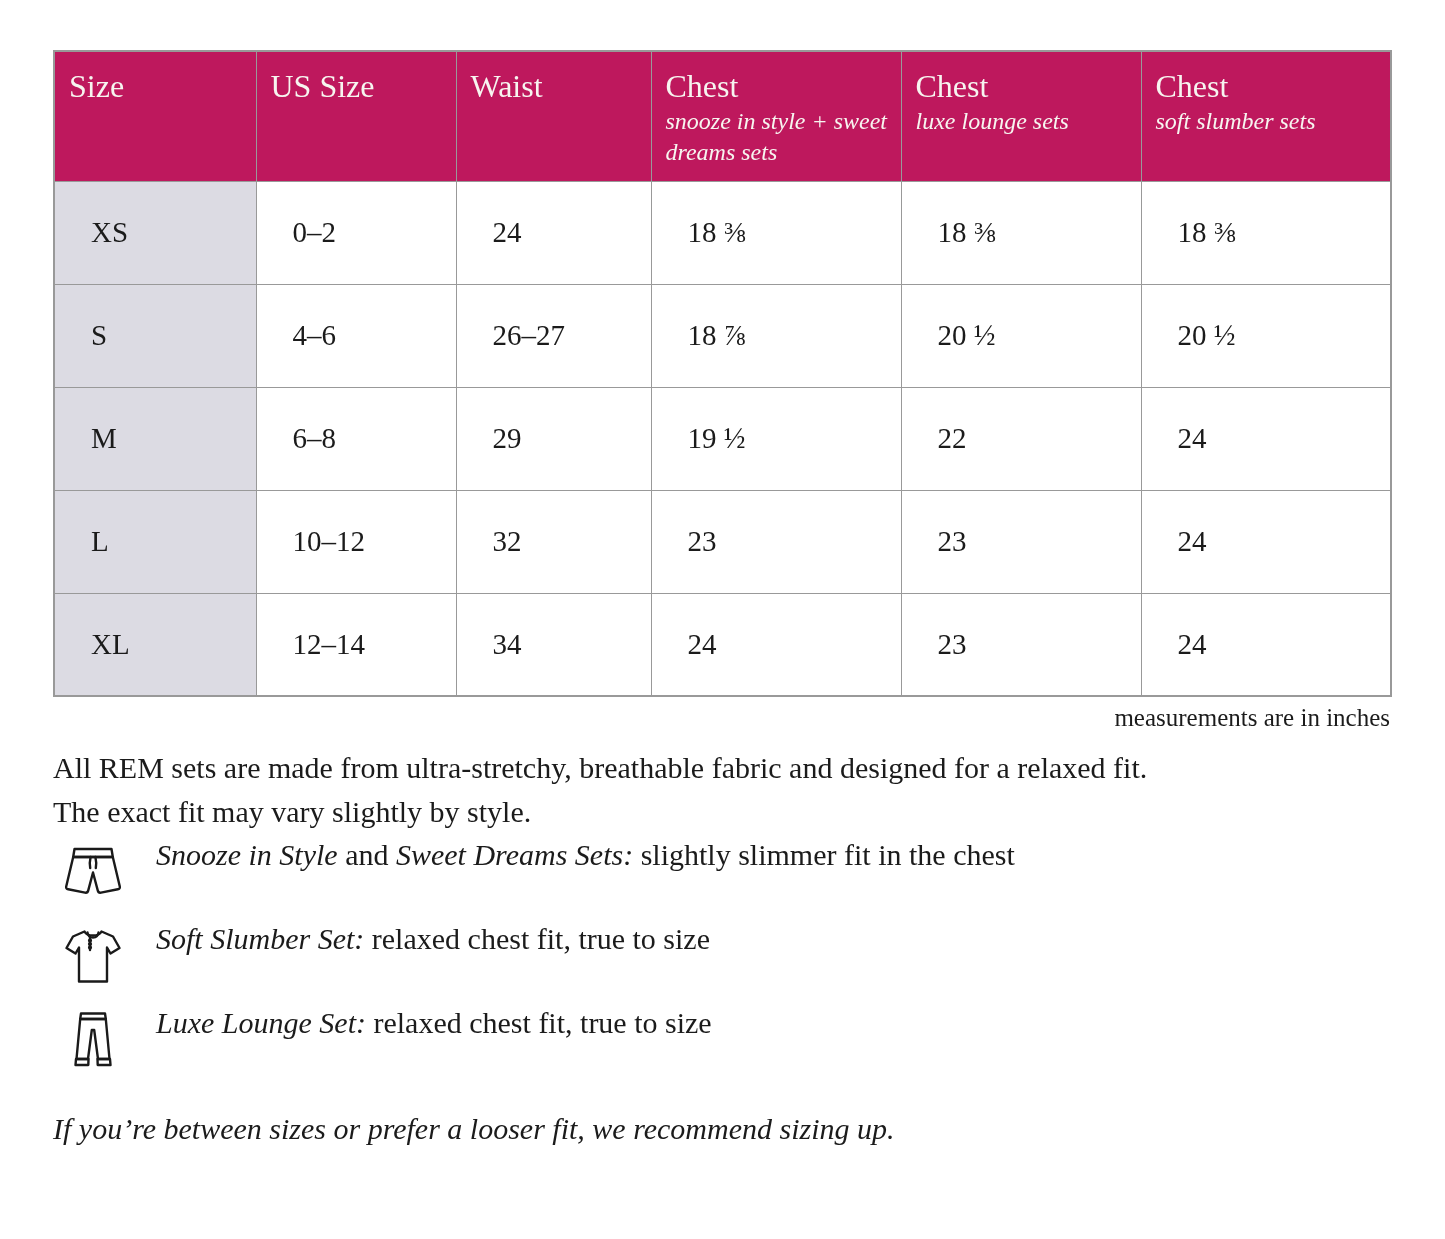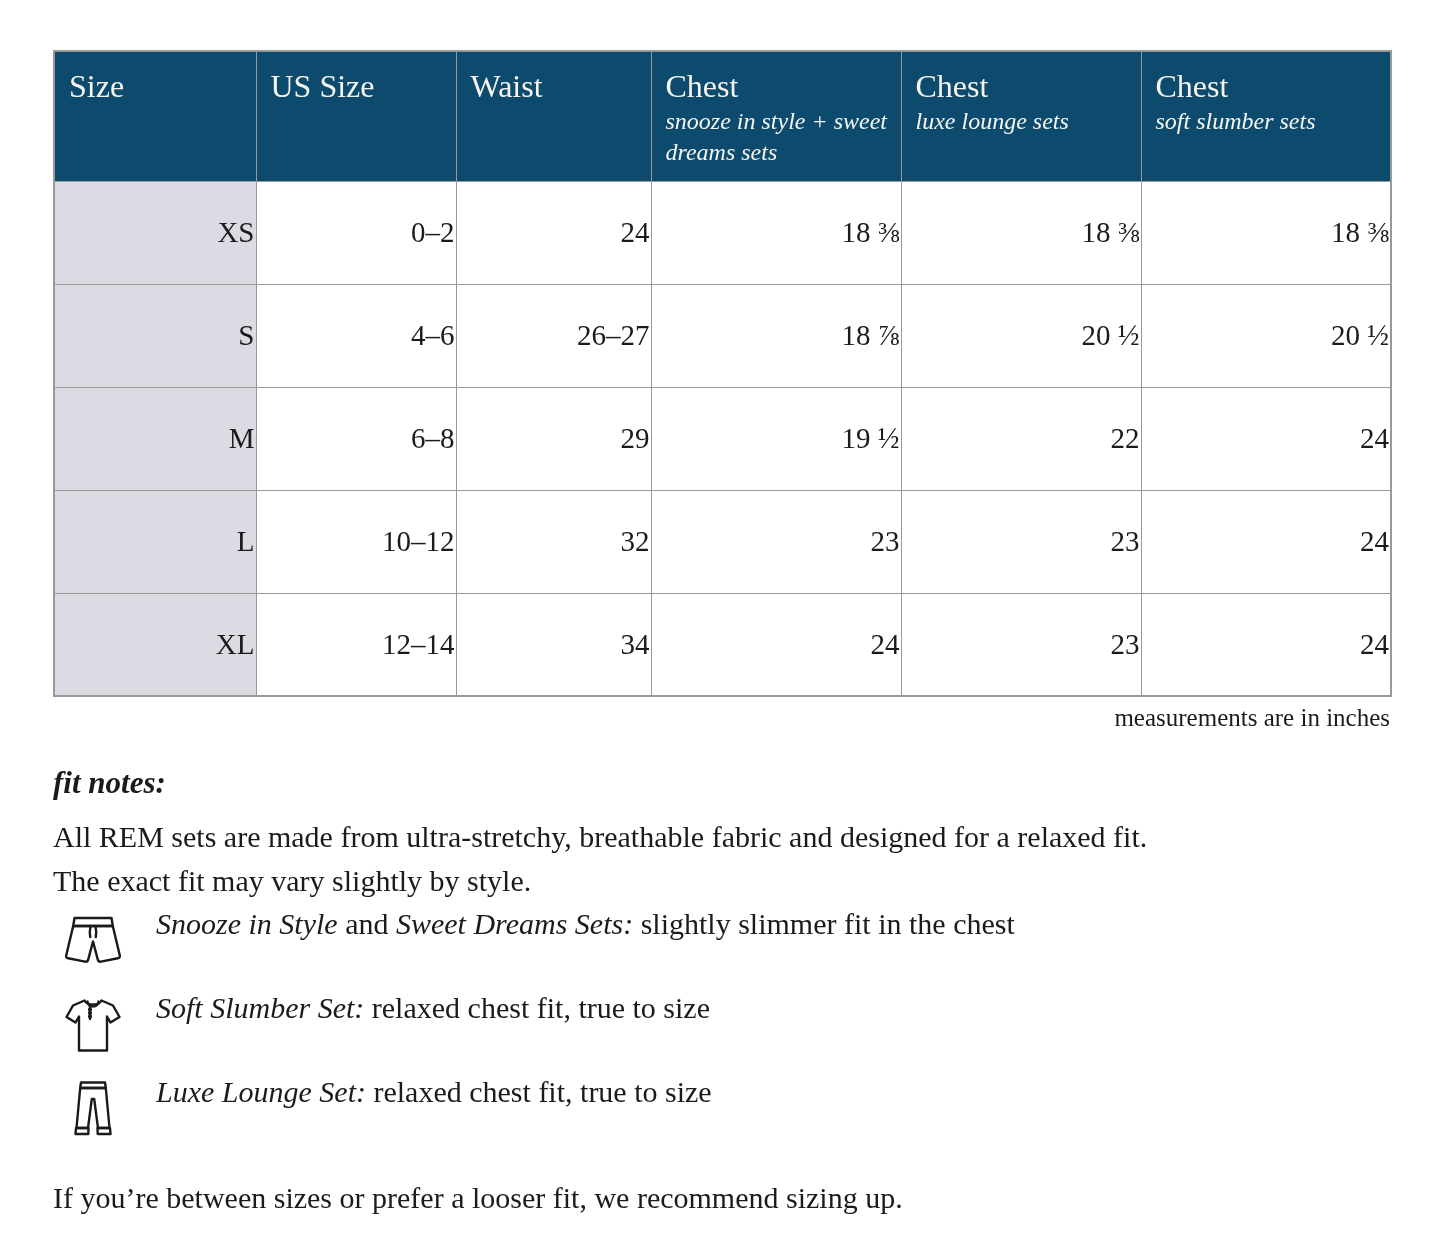--- a/index.html
+++ b/index.html
@@ -5,27 +5,27 @@
   * { box-sizing: border-box; }
   body { margin: 0; background: #ffffff; color: #1b1b1b;
          font-family: "Liberation Serif", "DejaVu Serif", serif; }
   .page { width: 1445px; height: 1239px; background: #ffffff; overflow: hidden; }
   .content { padding: 50px 55px 0 53px; }
 
   
   table.size-chart { border-collapse: collapse; table-layout: fixed;
                      width: 1337px; border: 2px solid #999; }
   table.size-chart th, table.size-chart td { border: 1px solid #999; }
-  thead th { background: #0c4a6e; color: #f7f5f0; text-align: left;
+  thead th { background: #be185d; color: #f7f5f0; text-align: left;
              vertical-align: top; height: 130px; padding: 16px 8px 0 14px;
              font-weight: normal; }
   .col-title { display: block; font-size: 32px; line-height: 1.15; }
   .col-subtitle { display: block; font-size: 24px; font-style: italic;
                   line-height: 1.3; margin-top: 1px; }
-  tbody td { height: 103px; background: #ffffff; text-align: right;
+  tbody td { height: 103px; background: #ffffff; text-align: left;
              vertical-align: middle; font-size: 29px; padding-left: 36px; }
   tbody td.size-cell { background: #dcdbe3; }
 
   .footnote { width: 1337px; text-align: right; 
               font-size: 25px; margin-top: 7px; }
 
   
   .fit-notes-heading { margin-top: 33px; font-size: 31px;
                        font-weight: bold; font-style: italic; }
   .fit-notes-intro { font-size: 30px; line-height: 44px; margin-top: 14px; }
@@ -34,21 +34,21 @@
               margin-top: 4px; padding-left: 5px; }
   .note-row:first-of-type { margin-top: 16px; }
   .note-icon { flex: 0 0 70px; height: 70px; display: flex;
                align-items: center; justify-content: center; }
   .note-icon svg { width: 64px; height: 64px; stroke: #1a1a1a;
                    fill: none; stroke-width: 2.4; stroke-linejoin: round;
                    stroke-linecap: round; }
   .note-text { font-size: 30px; margin-left: 28px; white-space: pre-wrap; }
   .italic { font-style: italic; }
 
-  .closing { font-size: 30px; margin-top: 26px; }
+  .closing { font-size: 30px; margin-top: 26px; font-style: italic; }
 </style>
 </head>
 <body>
 
 <div class="page">
   <div class="content">
 
     <table class="size-chart">
       <colgroup>
         <col style="width:202px">
@@ -122,21 +122,20 @@
           <td>34</td>
           <td>24</td>
           <td>23</td>
           <td>24</td>
         </tr>
       </tbody>
     </table>
 
     <div class="footnote">measurements are in inches</div>
 
-    <div class="fit-notes-heading">fit notes:</div>
     <div class="fit-notes-intro">
       <div>All REM sets are made from ultra-stretchy, breathable fabric and designed for a relaxed fit.</div>
       <div>The exact fit may vary slightly by style.</div>
     </div>
 
     <div class="note-row">
       <span class="note-icon">
         <svg viewBox="0 0 64 64" aria-hidden="true">
           <path d="M13.5 8 H50.5 L51.8 16 H12.2 Z"></path>
           <path d="M12.2 16 L5.2 45.5 Q4.7 47.8 7.2 48.3 L24 51.6 Q26.6 52.1 27.2 49.6 L32 31.5 L36.8 49.6 Q37.4 52.1 40 51.6 L56.8 48.3 Q59.3 47.8 58.8 45.5 L51.8 16 Z"></path>

